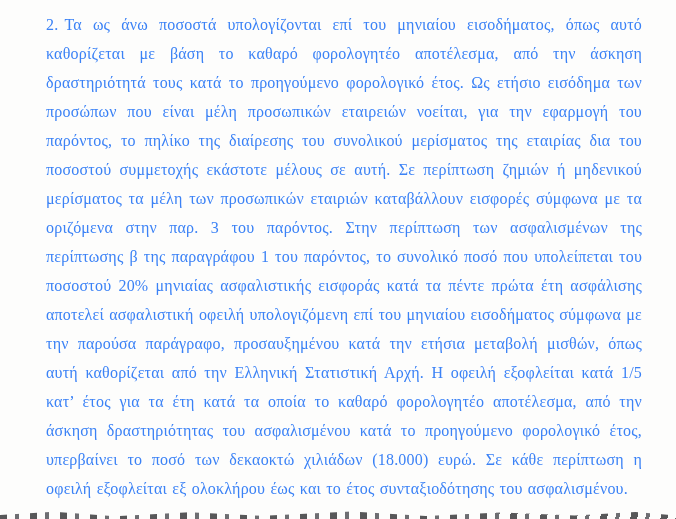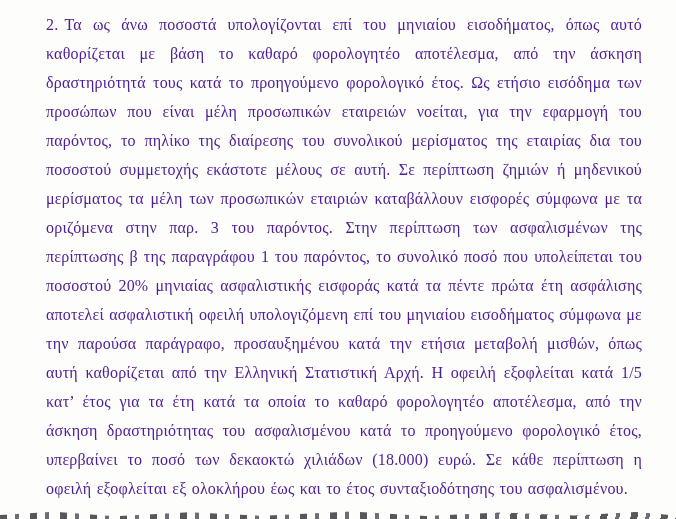--- a/index.html
+++ b/index.html
@@ -17,21 +17,21 @@
   .page {
     position: absolute;
     inset: 0;
     background: #fdfdfc;
   }
   .doc-text {
     position: absolute;
     top: 10px;
     left: 46px;
     right: 34px;
-    color: #4c1d95;
+    color: #3b82f6;
     font-size: 16px;
     line-height: 29px;
     text-align: justify;
     letter-spacing: 0.2px;
     word-spacing: 1px;
   }
   .para-number {
     padding-right: 6px;
   }
   

